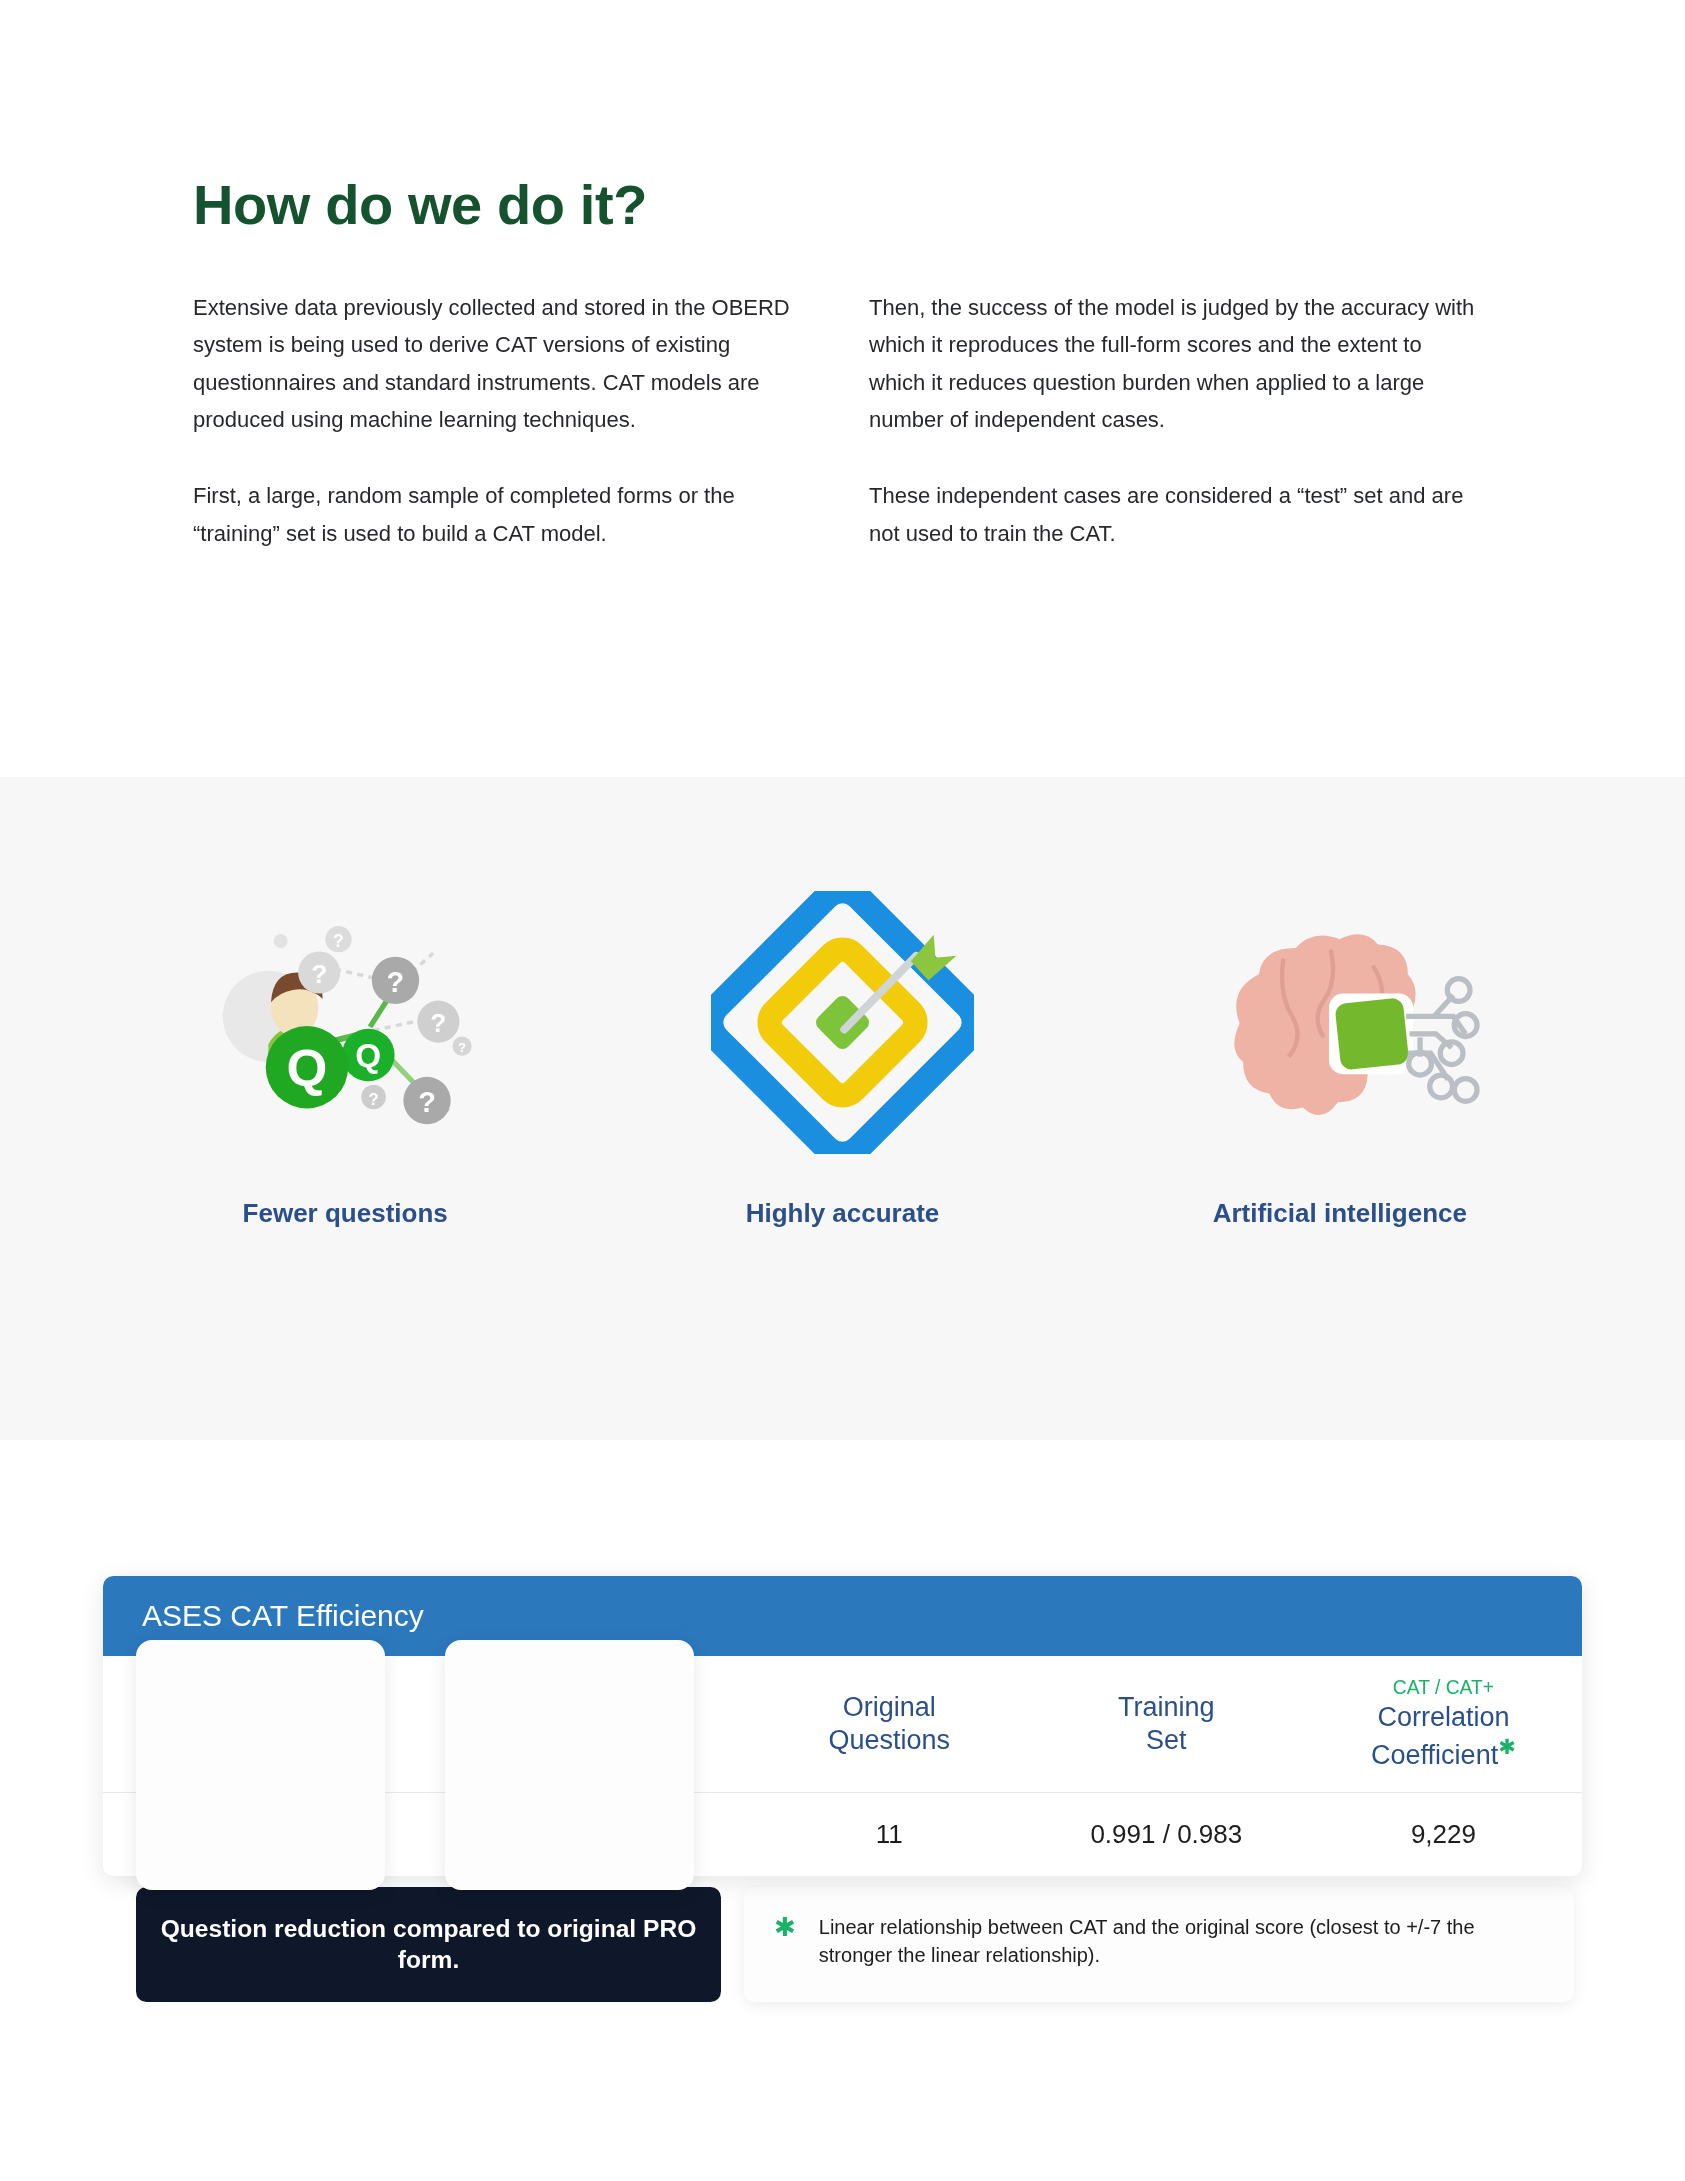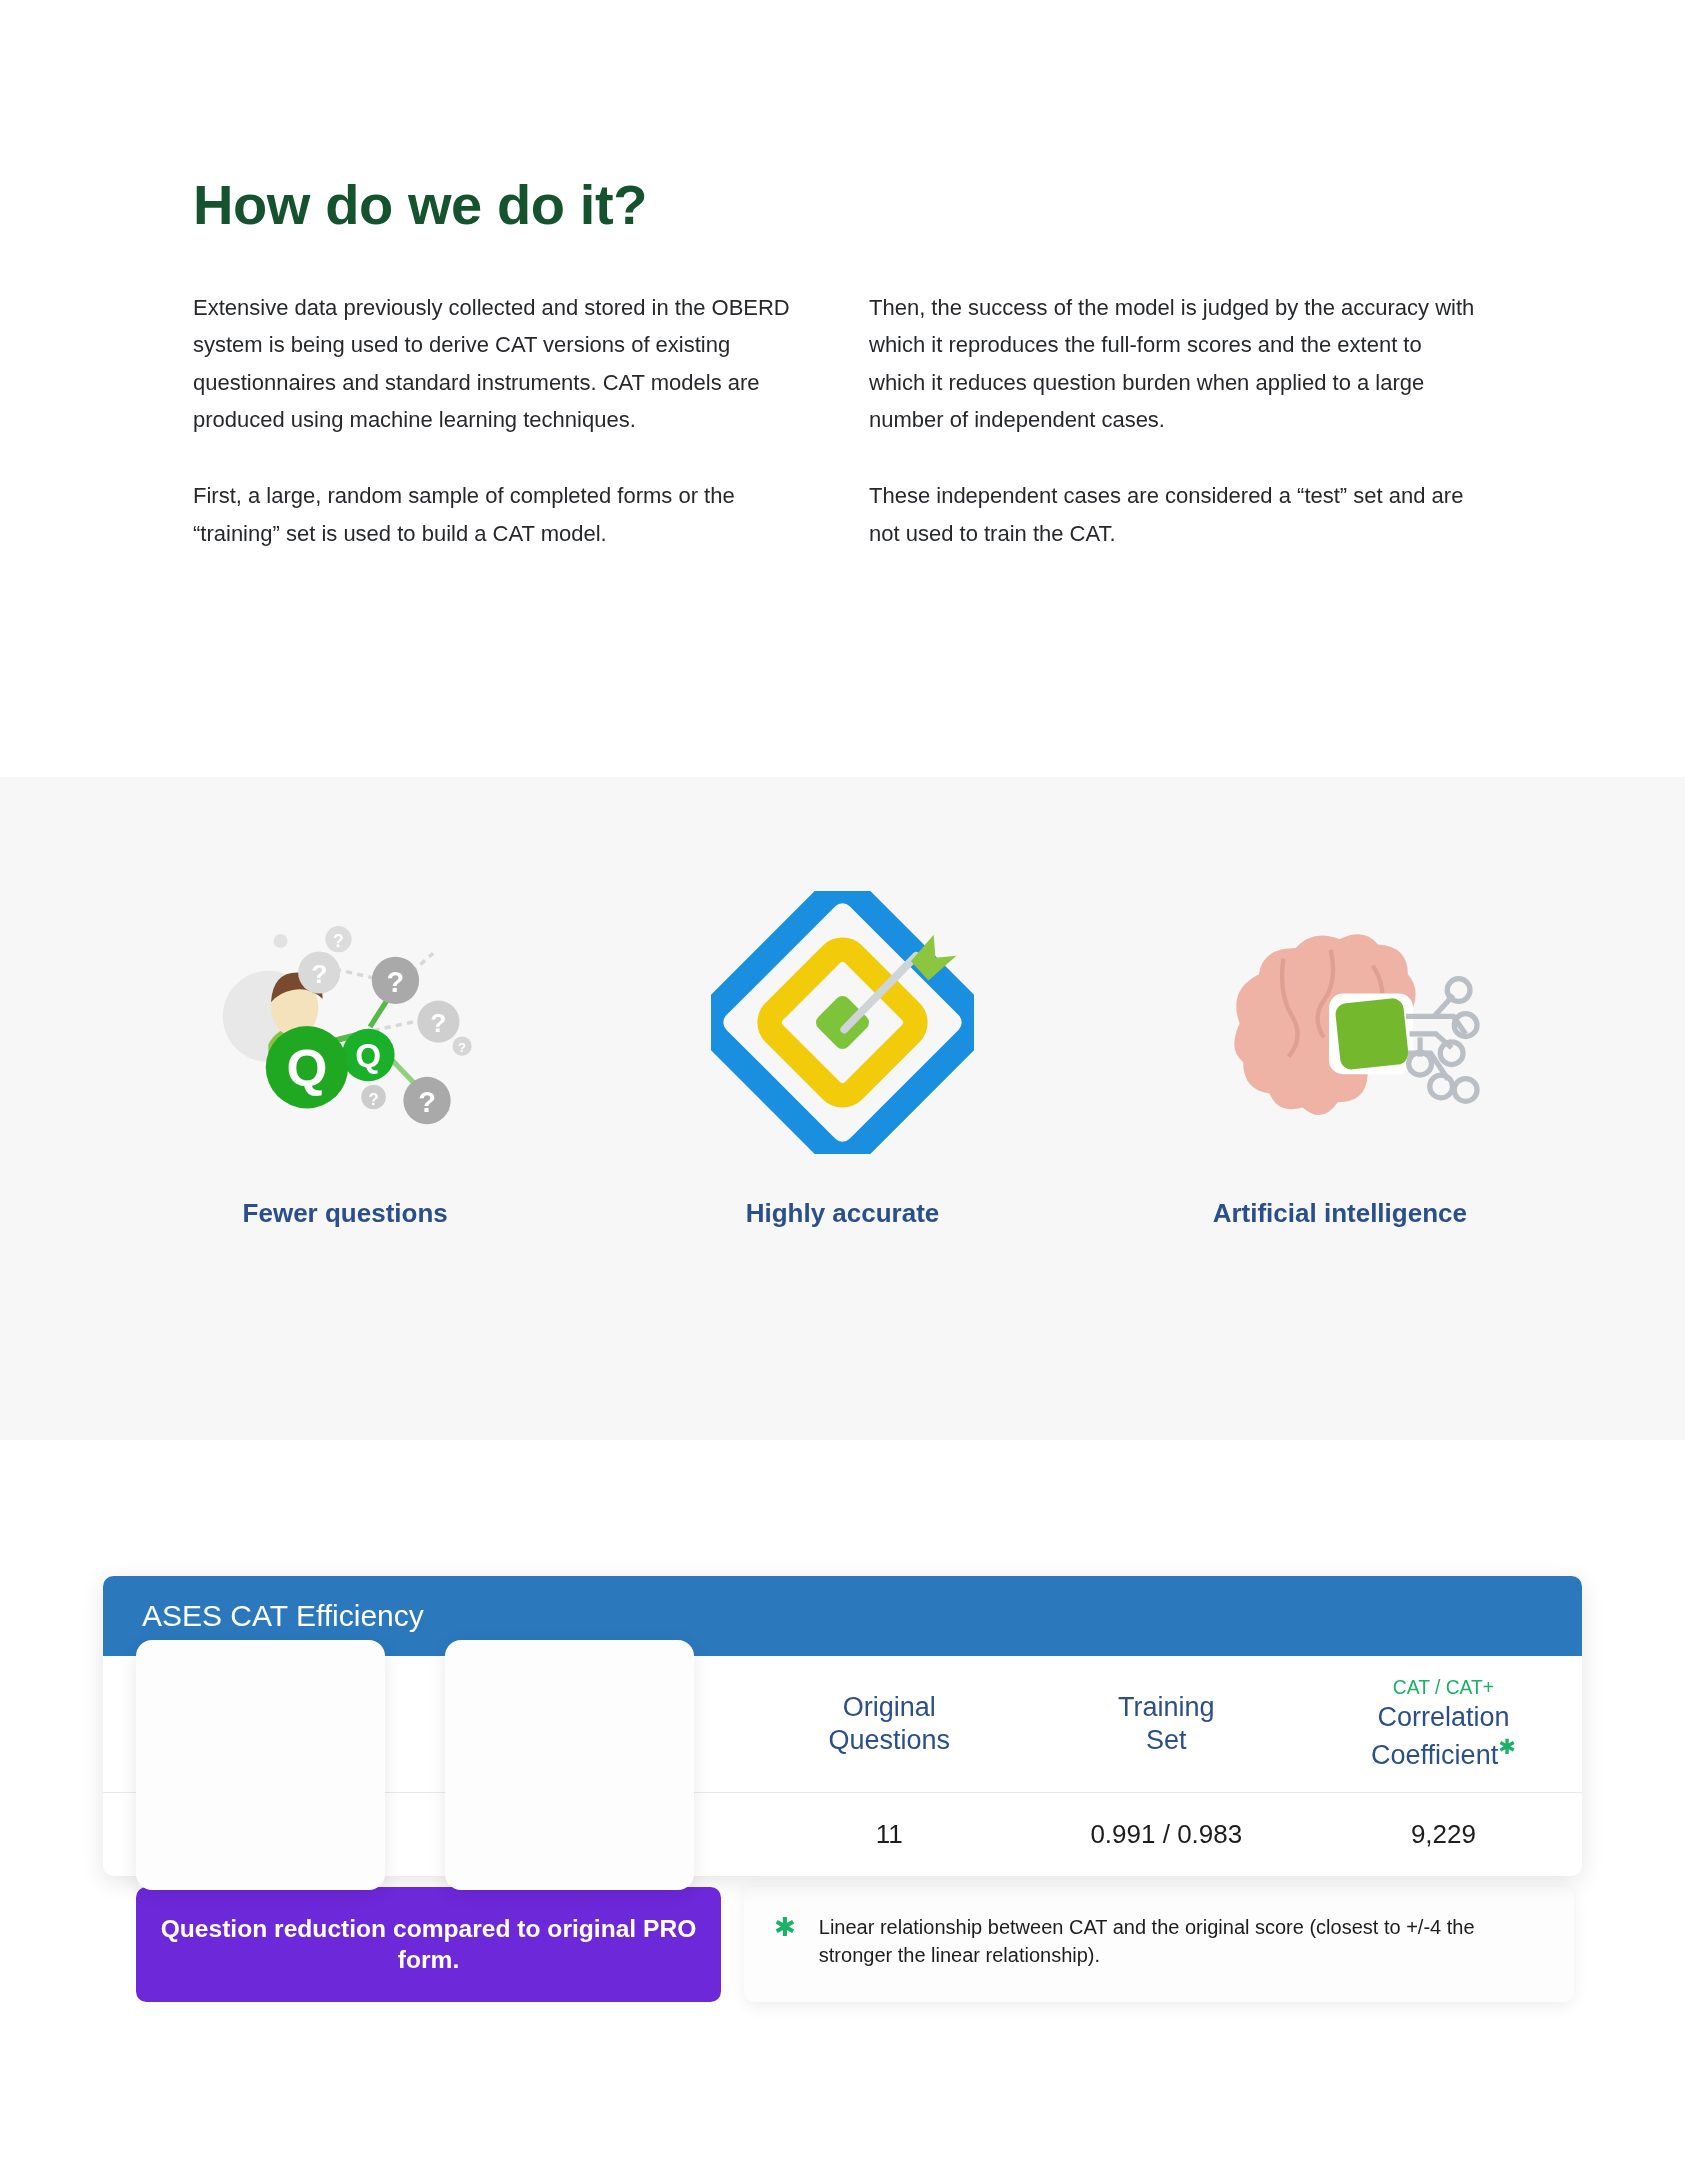--- a/index.html
+++ b/index.html
@@ -122,21 +122,21 @@
     z-index: 2;
     pointer-events: none;
   }
   .float-col.one { left: 33px; }
   .float-col.two { left: 342px; }
 
   
   .bottom-row { display: flex; gap: 23px; margin: 10.5px auto 0; width: 1479px; padding-left: 33px; }
   .callout {
     position: relative;
-    background: #6d28d9;
+    background: #0f172a;
     color: #fff;
     border-radius: 10.5px;
     width: 585px;
     padding: 26px 24.6px;
     text-align: center;
     font-size: 24.6px;
     font-weight: bold;
     line-height: 1.30;
   }
   .callout .tip {
@@ -345,18 +345,18 @@
   </div>
 
   <div class="bottom-row">
     <div class="callout">
       <span class="tip a"></span>
       <span class="tip b"></span>
       <span>Question reduction compared to original PRO form.</span>
     </div>
     <div class="footnote">
       <span class="star2">✱</span>
-      <span class="fn-text">Linear relationship between CAT and the original score (closest to +/-4 the stronger the linear relationship).</span>
+      <span class="fn-text">Linear relationship between CAT and the original score (closest to +/-7 the stronger the linear relationship).</span>
     </div>
   </div>
 
 </div>
 
 
 </body></html>

